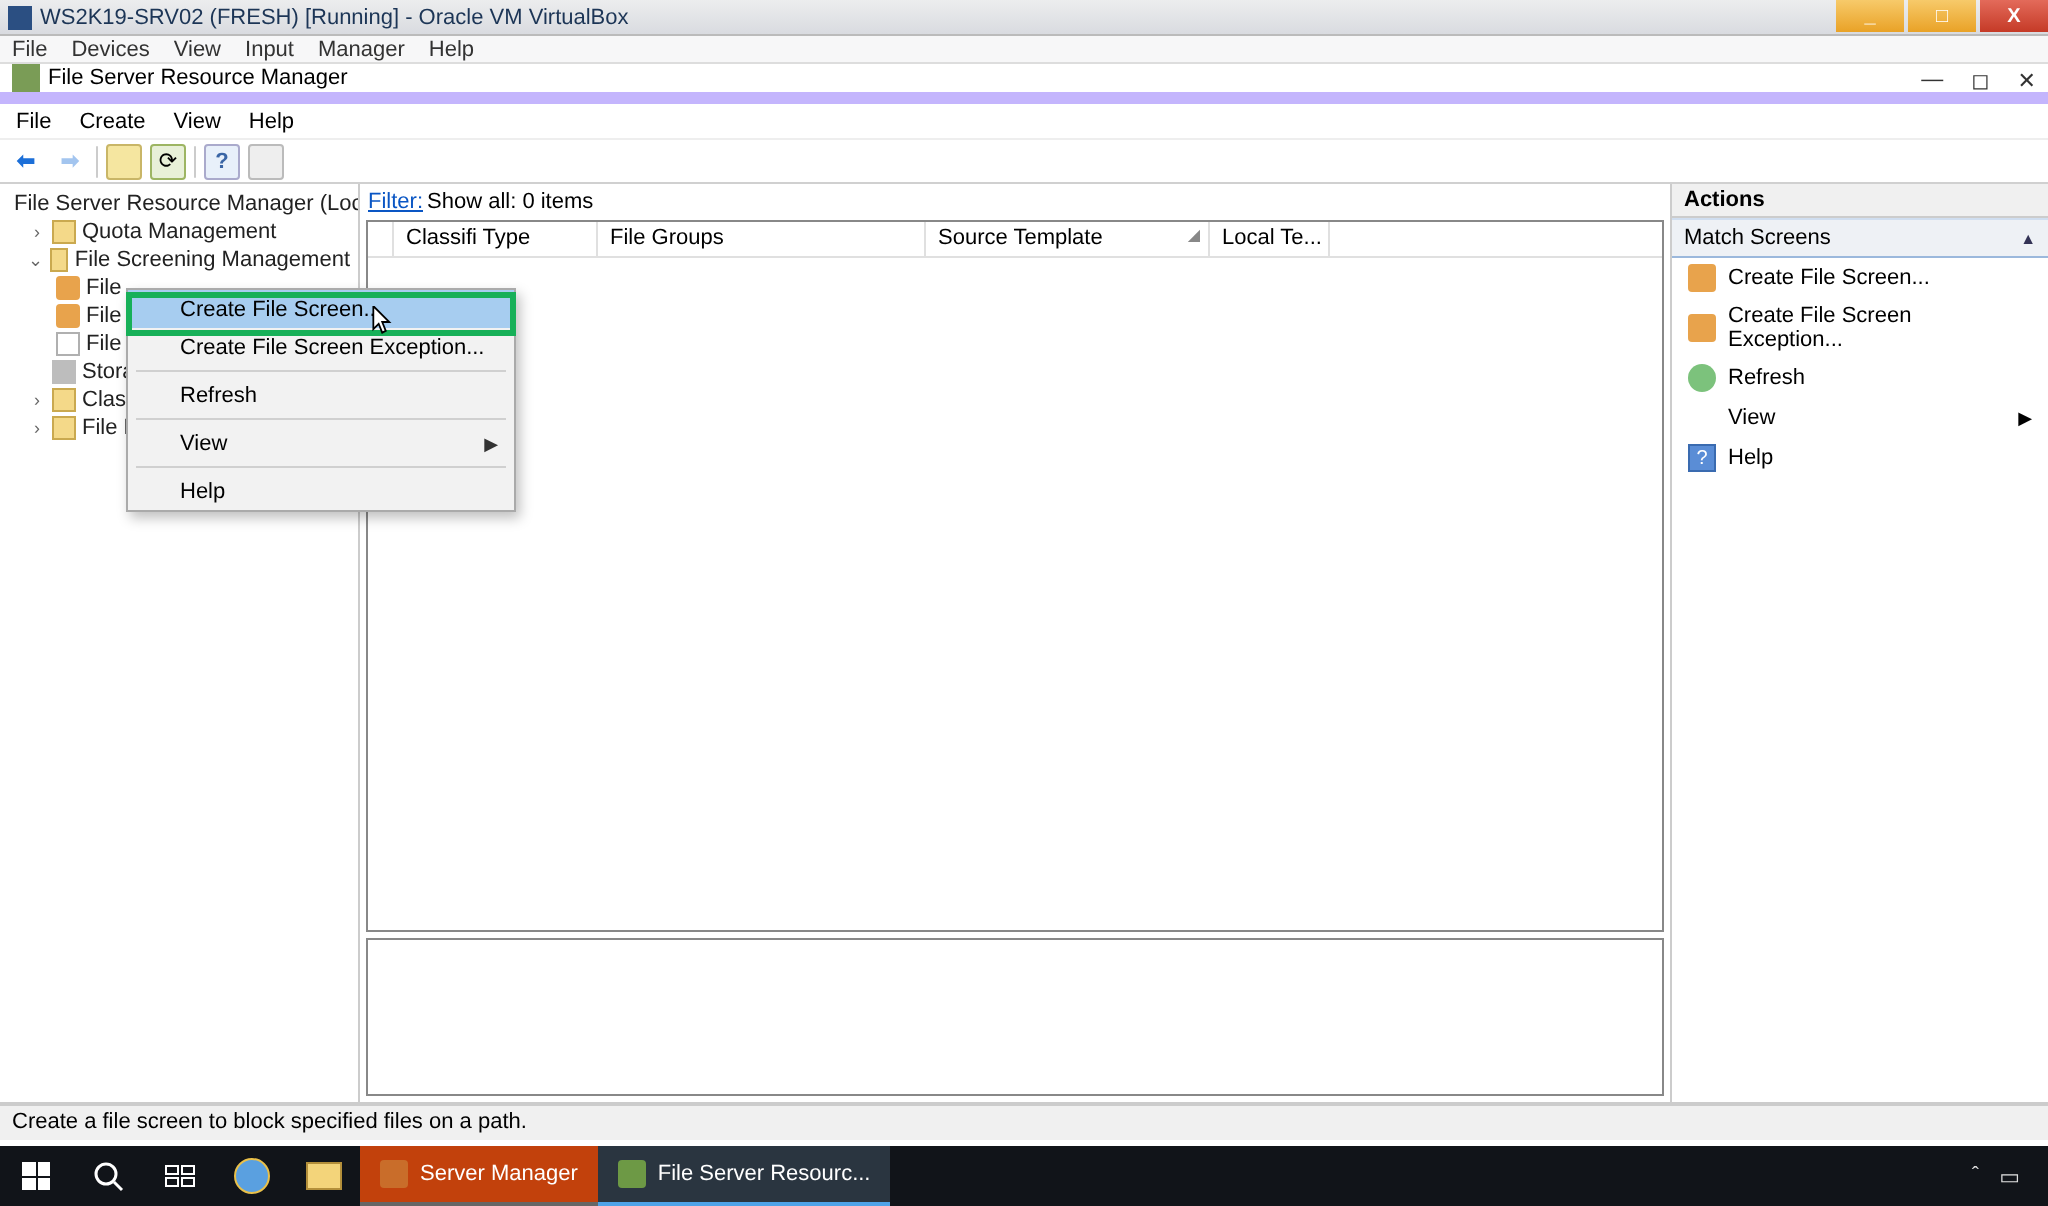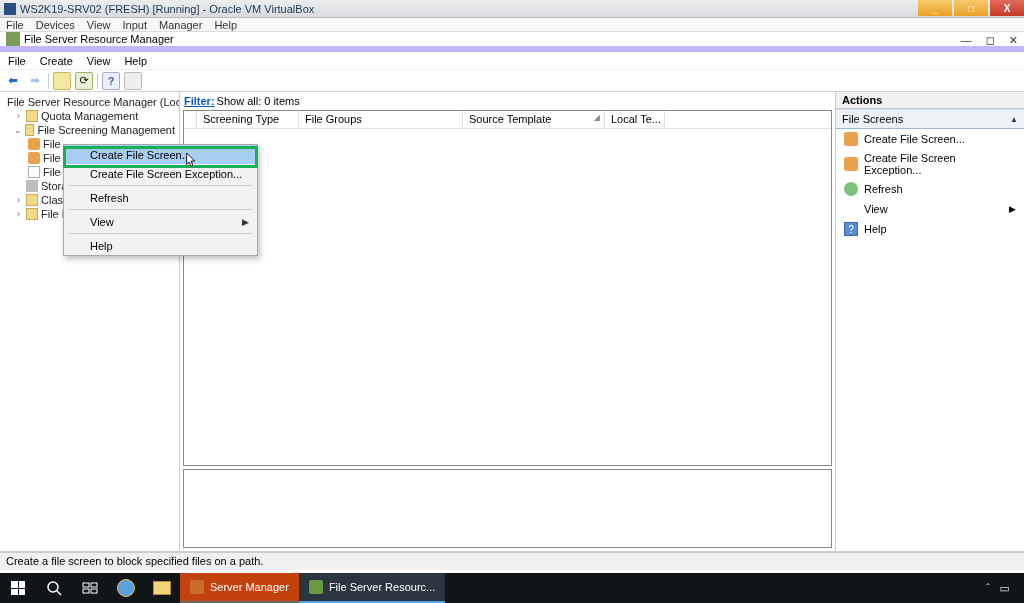--- a/index.html
+++ b/index.html
@@ -37,21 +37,21 @@
 .tree { width:180px; border-right:1px solid #ccc; padding:3px 4px; background:#fff; overflow:hidden; position:relative;}
 .tree .row { display:flex; align-items:center; height:14px; gap:3px; color:#222; white-space:nowrap;}
 .tree .row .exp { width:9px; text-align:center; color:#666; font-size:9px; cursor:default;}
 .tree .row .ticon { width:12px; height:12px; }
 .tree .row.l1 { padding-left:10px;}
 .tree .row.l2 { padding-left:24px;}
 .tree .row .txt { cursor:default; }
 
 .middle { flex:1; display:flex; flex-direction:column; border-right:1px solid #ccc;}
 .filterbar { height:18px; padding:1px 4px; display:flex; align-items:center; gap:2px;}
-.filterbar .flabel { color:#0a56c4; text-decoration:underline; cursor:default;font-weight:bold;}
+.filterbar .flabel { color:#0a56c4; text-decoration:underline; cursor:default;}
 .tablewrap { border:1px solid #888; margin:0 3px 3px 3px; height:356px; background:#fff;}
 .thead { display:flex; background:#fff; border-bottom:1px solid #e0e0e0; height:18px; }
 .thead .th { border-right:1px solid #e0e0e0; padding:2px 6px; overflow:hidden; white-space:nowrap; }
 .detail { border:1px solid #888; margin:0 3px 3px 3px; flex:1; background:#fff;}
 
 .actions { width:188px; background:#fff; }
 .actions .ahdr { background:#f0f0f0; border-bottom:1px solid #ccc; padding:2px 6px; font-weight:bold;}
 .actions .agrp { background:#eef1f5; border-bottom:1px solid #9bb8dc; border-top:1px solid #d0def0; padding:3px 6px; display:flex; justify-content:space-between; align-items:center;}
 .actions .agrp .caret { font-size:8px; color:#335; }
 .actions .aitem { display:flex; align-items:center; gap:6px; padding:3px 8px; }
@@ -188,33 +188,33 @@
   </div>
 
   <div class="middle">
     <div class="filterbar">
       <span class="flabel">Filter:</span>
       <span>Show all: 0 items</span>
     </div>
     <div class="tablewrap">
       <div class="thead">
         <div class="th" style="width:7px;border-right:1px solid #e0e0e0;"></div>
-        <div class="th" style="width:102px">Screening Type</div>
+        <div class="th" style="width:102px">Classifi Type</div>
         <div class="th" style="width:164px">File Groups</div>
         <div class="th" style="width:142px;position:relative;"><span>Source Template</span><span style="position:absolute;right:4px;color:#888;font-size:8px;">◢</span></div>
         <div class="th" style="width:60px">Local Te...</div>
       </div>
     </div>
     <div class="detail"></div>
   </div>
 
   <div class="actions">
     <div class="ahdr">Actions</div>
     <div class="agrp">
-      <span>File Screens</span>
+      <span>Match Screens</span>
       <span class="caret">▲</span>
     </div>
     <div class="aitem">
       <span class="aicon ic-orange" style="border-radius:2px;"></span>
       <span>Create File Screen...</span>
     </div>
     <div class="aitem">
       <span class="aicon ic-orange" style="border-radius:2px;"></span>
       <span>Create File Screen Exception...</span>
     </div>

